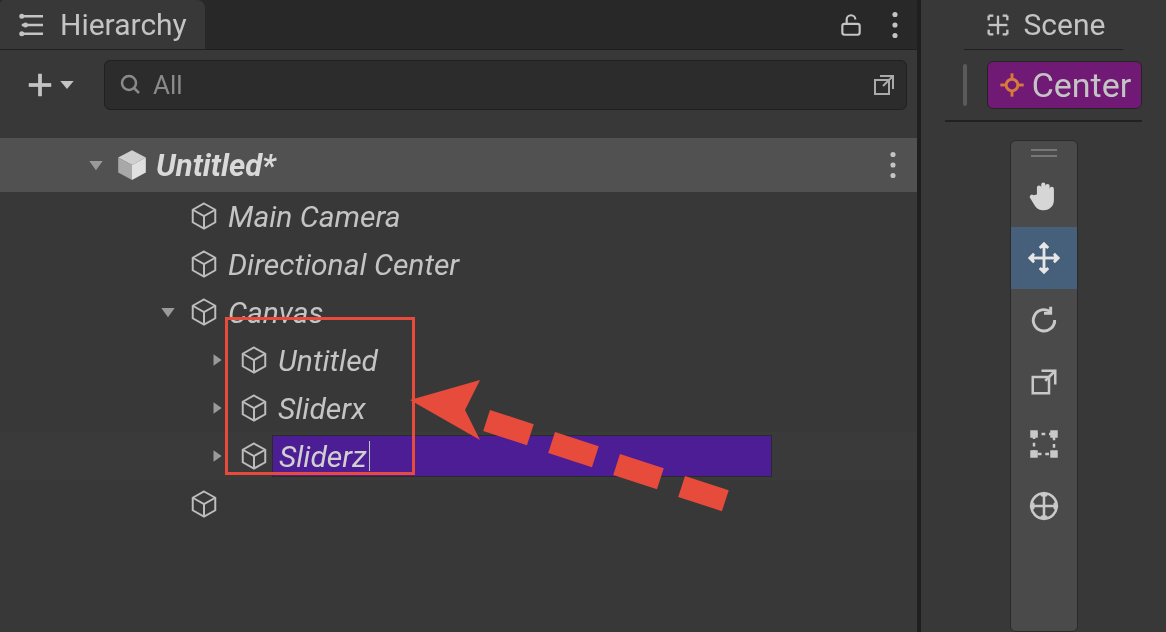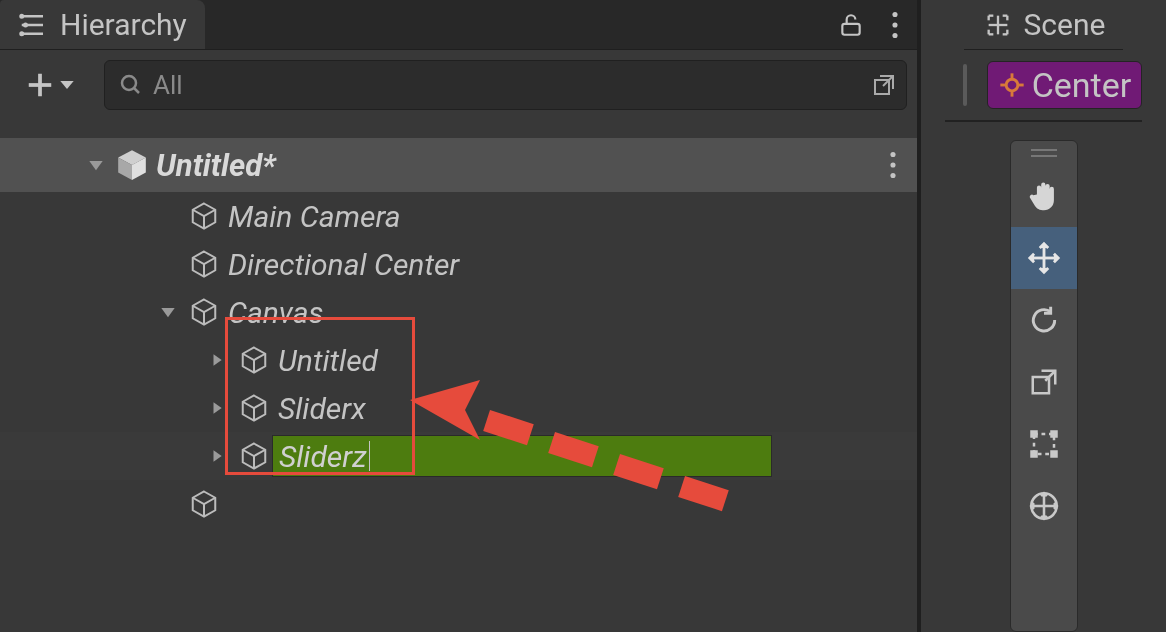--- a/index.html
+++ b/index.html
@@ -115,21 +115,21 @@
   .row .lbl { padding-left: 6px; }
   .row.scene-row { background:#515151; height:54px; font-weight: bold; color:#d9d9d9; }
   .row.scene-row .lbl { font-size: 31px; }
   .row.scene-row .menu {
     position:absolute; right:20px; color:#c4c4c4; font-size:30px; letter-spacing:2px;
   }
   .row.editing {
     background:#3a3a3a;
   }
   .row.editing .edit-box {
-    background: #4d7c0f;
+    background: #4c1d95;
     color:#d0d0d0;
     min-width: 500px;
     height: 42px;
     display:flex; align-items:center;
     padding: 0 6px;
     border: 1px solid #2a2a2a;
   }
   .row.editing .edit-box .caret-line {
     width:1px; height:30px; background:#c4c4c4; margin-left:2px;
   }

